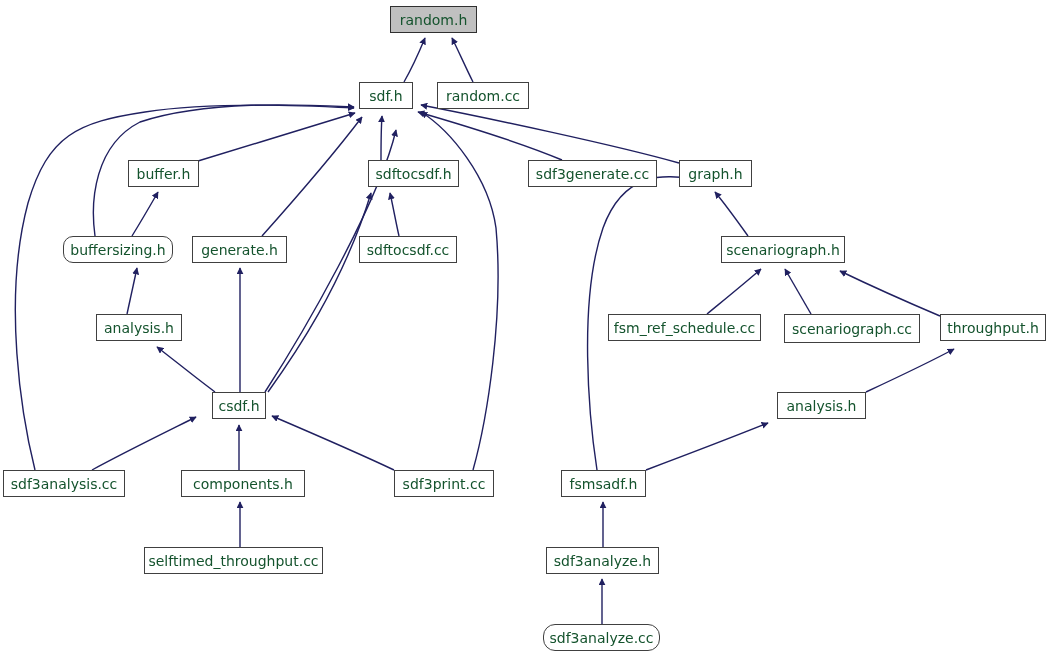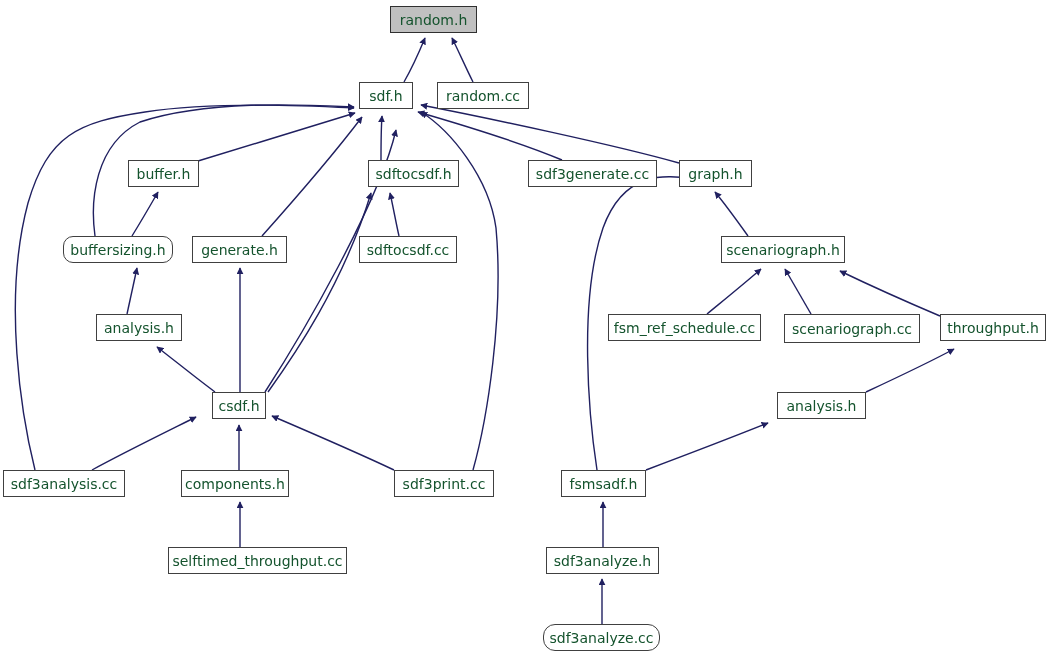--- a/index.html
+++ b/index.html
@@ -139,30 +139,30 @@
       </div>
       <div class="node" style="left: 212px; top: 392px; width: 54px; height: 27px;">
         <span class="node-label">csdf.h</span>
       </div>
       <div class="node" style="left: 777px; top: 392px; width: 89px; height: 27px;">
         <span class="node-label">analysis.h</span>
       </div>
       <div class="node" style="left: 3px; top: 470px; width: 122px; height: 27px;">
         <span class="node-label">sdf3analysis.cc</span>
       </div>
-      <div class="node" style="left: 181px; top: 470px; width: 108px; height: 27px;">
+      <div class="node" style="left: 181px; top: 470px; width: 124px; height: 27px;">
         <span class="node-label">components.h</span>
       </div>
       <div class="node" style="left: 394px; top: 470px; width: 100px; height: 27px;">
         <span class="node-label">sdf3print.cc</span>
       </div>
       <div class="node" style="left: 561px; top: 470px; width: 85px; height: 27px;">
         <span class="node-label">fsmsadf.h</span>
       </div>
-      <div class="node" style="left: 168px; top: 547px; width: 179px; height: 27px;">
+      <div class="node" style="left: 144px; top: 547px; width: 179px; height: 27px;">
         <span class="node-label">selftimed_throughput.cc</span>
       </div>
       <div class="node" style="left: 546px; top: 547px; width: 113px; height: 27px;">
         <span class="node-label">sdf3analyze.h</span>
       </div>
       <div class="node" style="left: 543px; top: 624px; width: 117px; height: 27px; border-radius: 12px;">
         <span class="node-label">sdf3analyze.cc</span>
       </div>
     </div>
 

